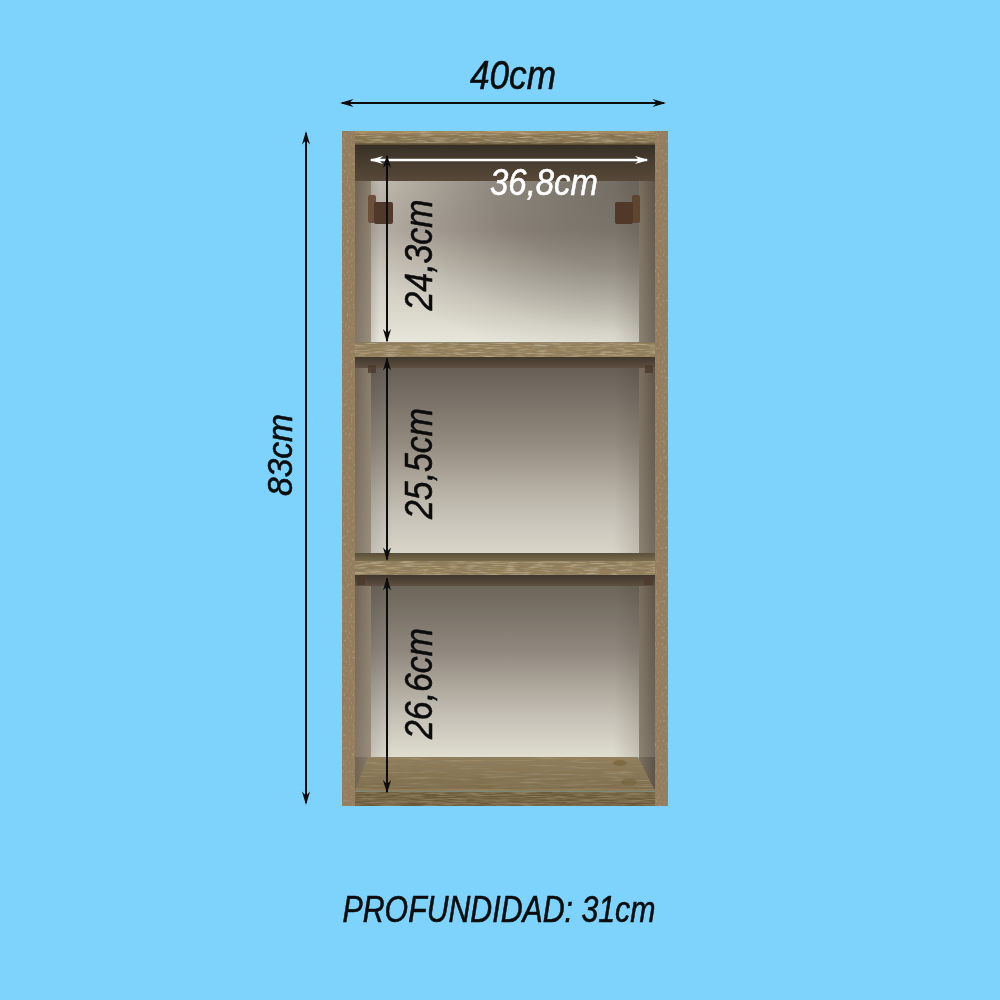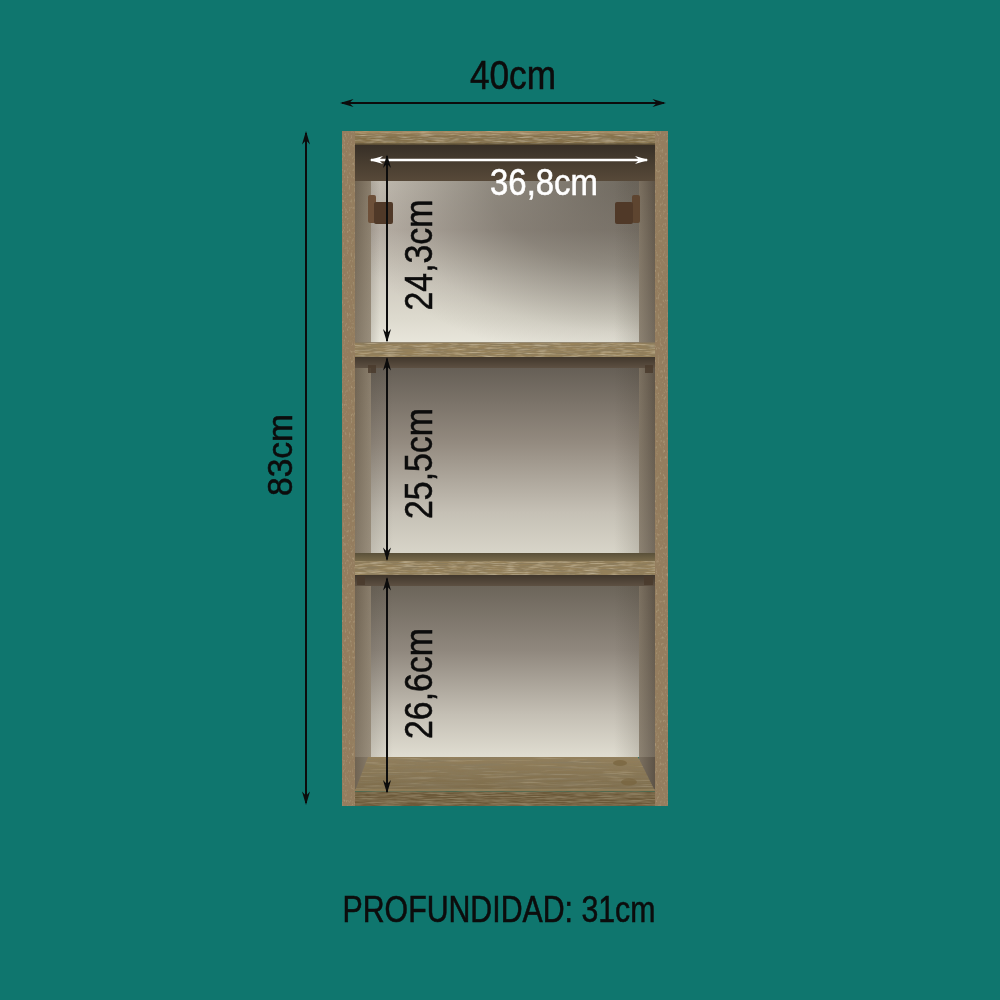--- a/index.html
+++ b/index.html
@@ -1,17 +1,17 @@
 <!DOCTYPE html>
 <html><head>
 <meta charset="utf-8">
 <style>
   html,body{margin:0;padding:0;background:#ffffff;}
-  #stage{position:relative;width:1000px;height:1000px;background:#0f766e;overflow:hidden;
-         font-family:"Liberation Sans", sans-serif;will-change:transform;}
+  #stage{position:relative;width:1000px;height:1000px;background:#7dd3fc;overflow:hidden;
+         font-family:"Liberation Sans", sans-serif;will-change:transform;font-style:italic;}
   svg{display:block;}
 </style>
 </head>
 <body>
 <div id="stage">
 <svg width="1000" height="1000" viewBox="0 0 1000 1000">
 <defs>
 
   <filter id="grainHdark" x="0" y="0" width="100%" height="100%">
     <feTurbulence type="fractalNoise" baseFrequency="0.045 0.85" numOctaves="3" seed="7"></feTurbulence>

